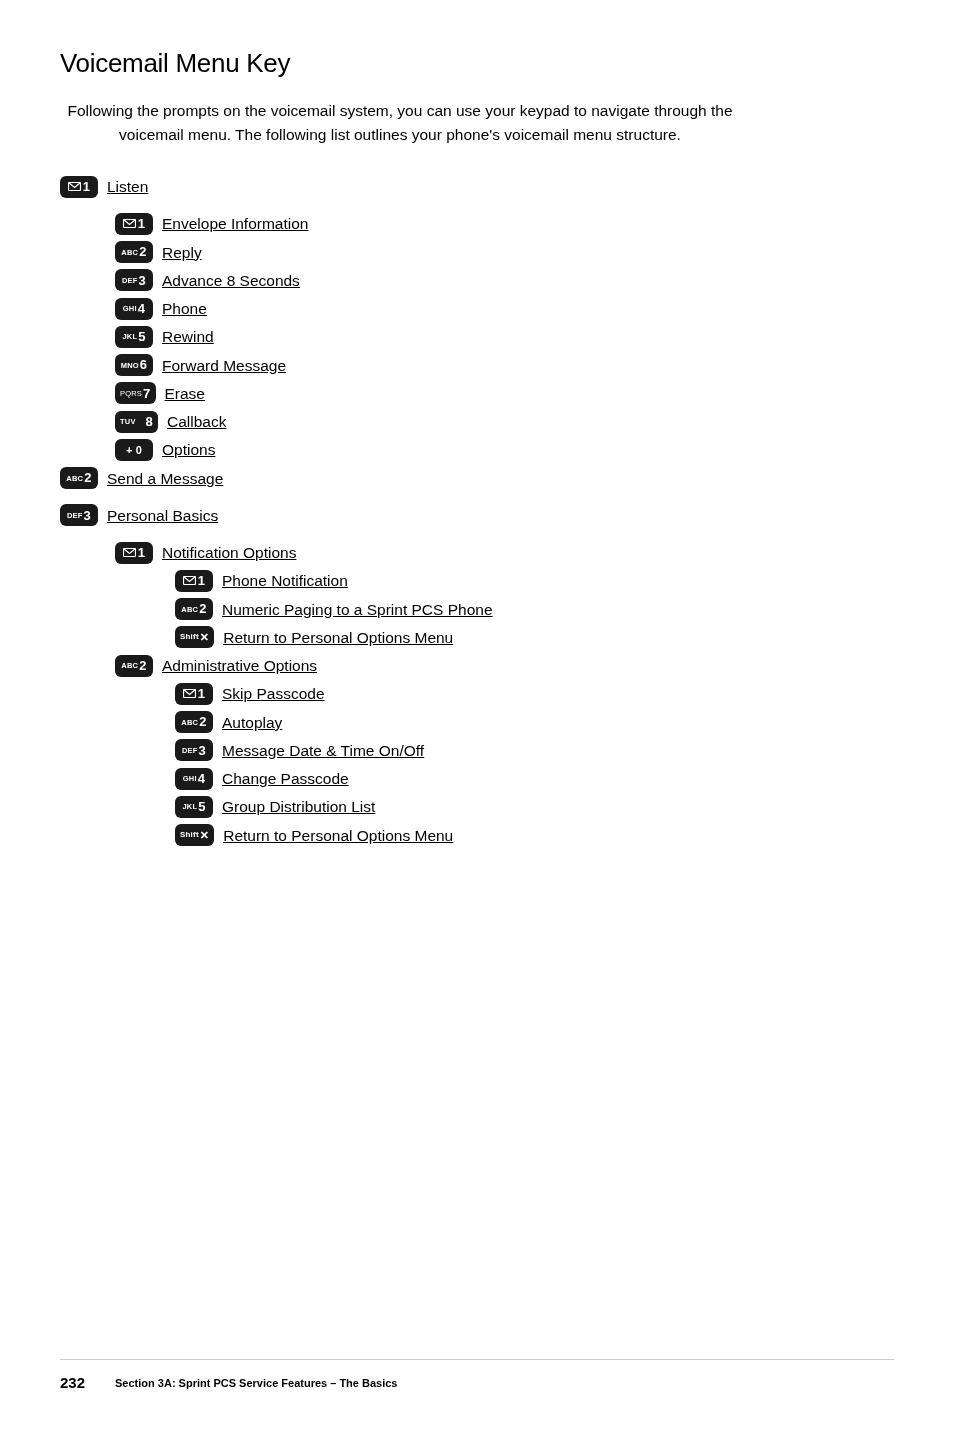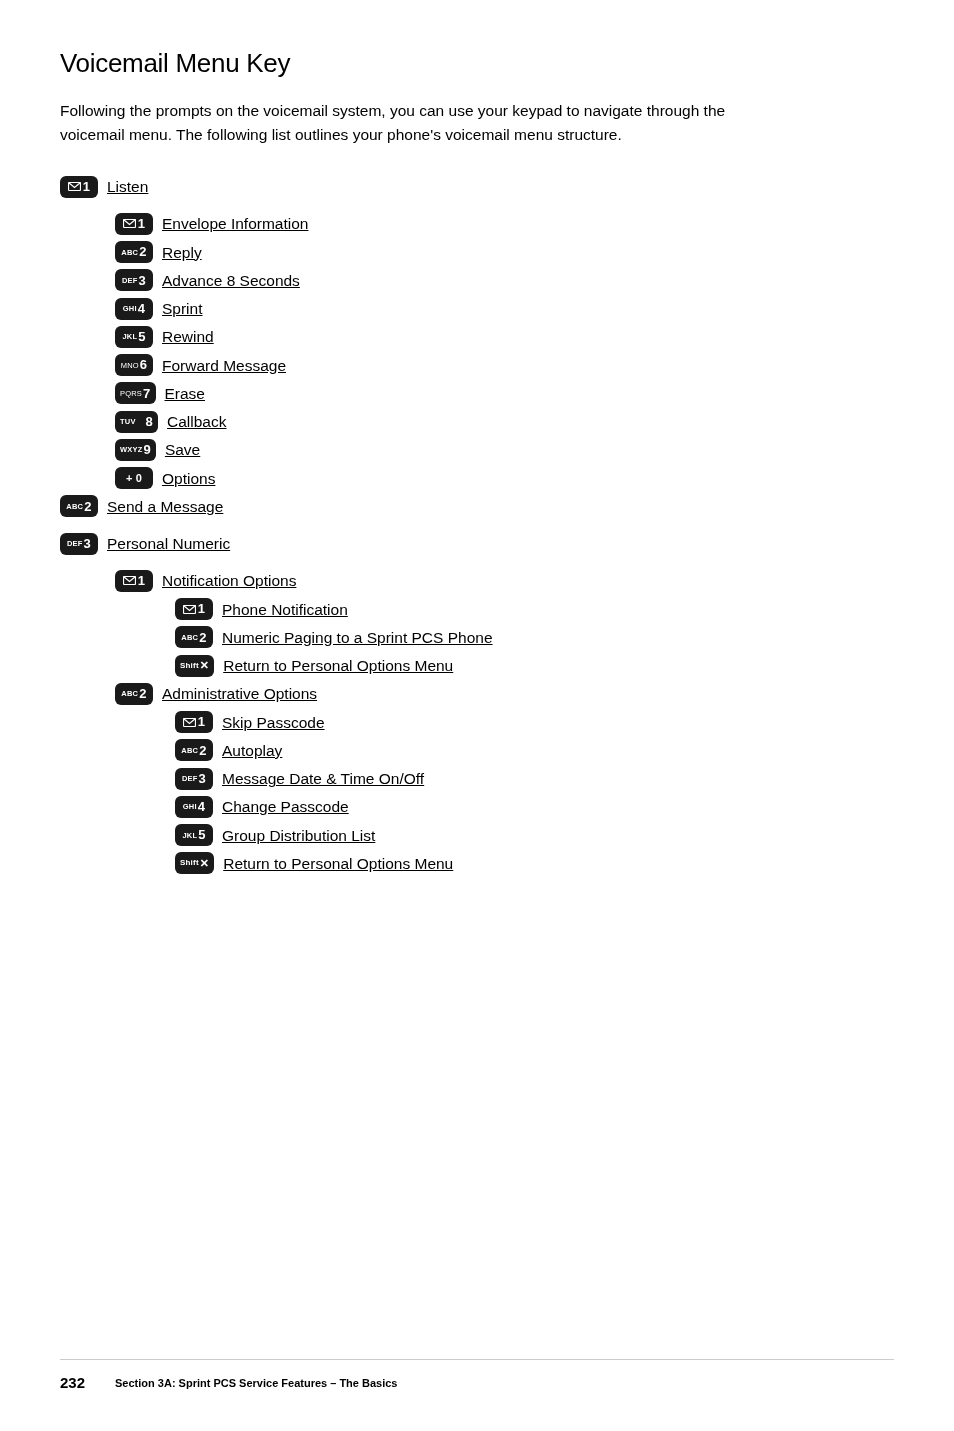--- a/index.html
+++ b/index.html
@@ -15,20 +15,21 @@
       font-size: 26px;
       font-weight: 400;
       margin-bottom: 20px;
       letter-spacing: -0.3px;
     }
     .intro {
       font-size: 15.5px;
       line-height: 1.55;
       margin-bottom: 28px;
       max-width: 680px;
+      text-align: center;
     }
     .menu-tree {
       font-size: 15px;
       line-height: 1.5;
     }
     .menu-item {
       display: flex;
       align-items: center;
       margin-bottom: 6px;
     }
@@ -121,76 +122,69 @@
           <span style="font-size:7.5px;font-weight:700;margin-right:1px;">DEF</span>
           <span style="font-size:13px;font-weight:900;">3</span>
         </span>
         <span class="item-label">Advance 8 Seconds</span>
       </div>
       <div class="menu-item level1">
         <span class="badge">
           <span style="font-size:7.5px;font-weight:700;margin-right:1px;">GHI</span>
           <span style="font-size:13px;font-weight:900;">4</span>
         </span>
-        <span class="item-label">Sprint</span>
+        <span class="item-label">Phone</span>
       </div>
       <div class="menu-item level1">
         <span class="badge">
           <span style="font-size:7.5px;font-weight:700;margin-right:1px;">JKL</span>
           <span style="font-size:13px;font-weight:900;">5</span>
         </span>
         <span class="item-label">Rewind</span>
       </div>
       <div class="menu-item level1">
         <span class="badge">
-          <span style="font-size:7.5px;font-weight:400;margin-right:1px;">MNO</span>
+          <span style="font-size:7.5px;font-weight:700;margin-right:1px;">MNO</span>
           <span style="font-size:13px;font-weight:900;">6</span>
         </span>
         <span class="item-label">Forward Message</span>
       </div>
       <div class="menu-item level1">
         <span class="badge">
           <span style="font-size:7.5px;font-weight:400;margin-right:1px;">PQRS</span>
           <span style="font-size:13px;font-weight:900;">7</span>
         </span>
         <span class="item-label">Erase</span>
       </div>
       <div class="menu-item level1">
         <span class="badge">
           <span style="font-size:7.5px;font-weight:700;margin-right:10px;">TUV</span>
           <span style="font-size:13px;font-weight:900;">8</span>
         </span>
         <span class="item-label">Callback</span>
       </div>
       <div class="menu-item level1">
         <span class="badge">
-          <span style="font-size:7.5px;font-weight:700;margin-right:1px;">WXYZ</span>
-          <span style="font-size:13px;font-weight:900;">9</span>
-        </span>
-        <span class="item-label">Save</span>
-      </div>
-      <div class="menu-item level1">
-        <span class="badge">
           <span style="font-size:11px;font-weight:900;">+ 0</span>
         </span>
         <span class="item-label">Options</span>
       </div>
       <div class="menu-item level0">
         <span class="badge">
           <span style="font-size:7.5px;font-weight:700;margin-right:1px;">ABC</span>
           <span style="font-size:13px;font-weight:900;">2</span>
         </span>
         <span class="item-label">Send a Message</span>
       </div>
       <div class="menu-item level0">
         <span class="badge">
           <span style="font-size:7.5px;font-weight:700;margin-right:1px;">DEF</span>
           <span style="font-size:13px;font-weight:900;">3</span>
         </span>
-        <span class="item-label">Personal Numeric</span>
+        <span class="item-label">Personal Basics</span>
       </div>
       <div class="menu-item level1">
         <span class="badge">
           <svg width="13" height="9" viewBox="0 0 13 9" fill="none" style="margin-right:2px;flex-shrink:0">
             <rect x="0.5" y="0.5" width="12" height="8" rx="1" stroke="white" stroke-width="1.2"></rect>
             <polyline points="0.5,0.5 6.5,5.5 12.5,0.5" stroke="white" stroke-width="1.2" fill="none"></polyline>
           </svg>
           <span style="font-size:13px;font-weight:900;">1</span>
         </span>
         <span class="item-label">Notification Options</span>

